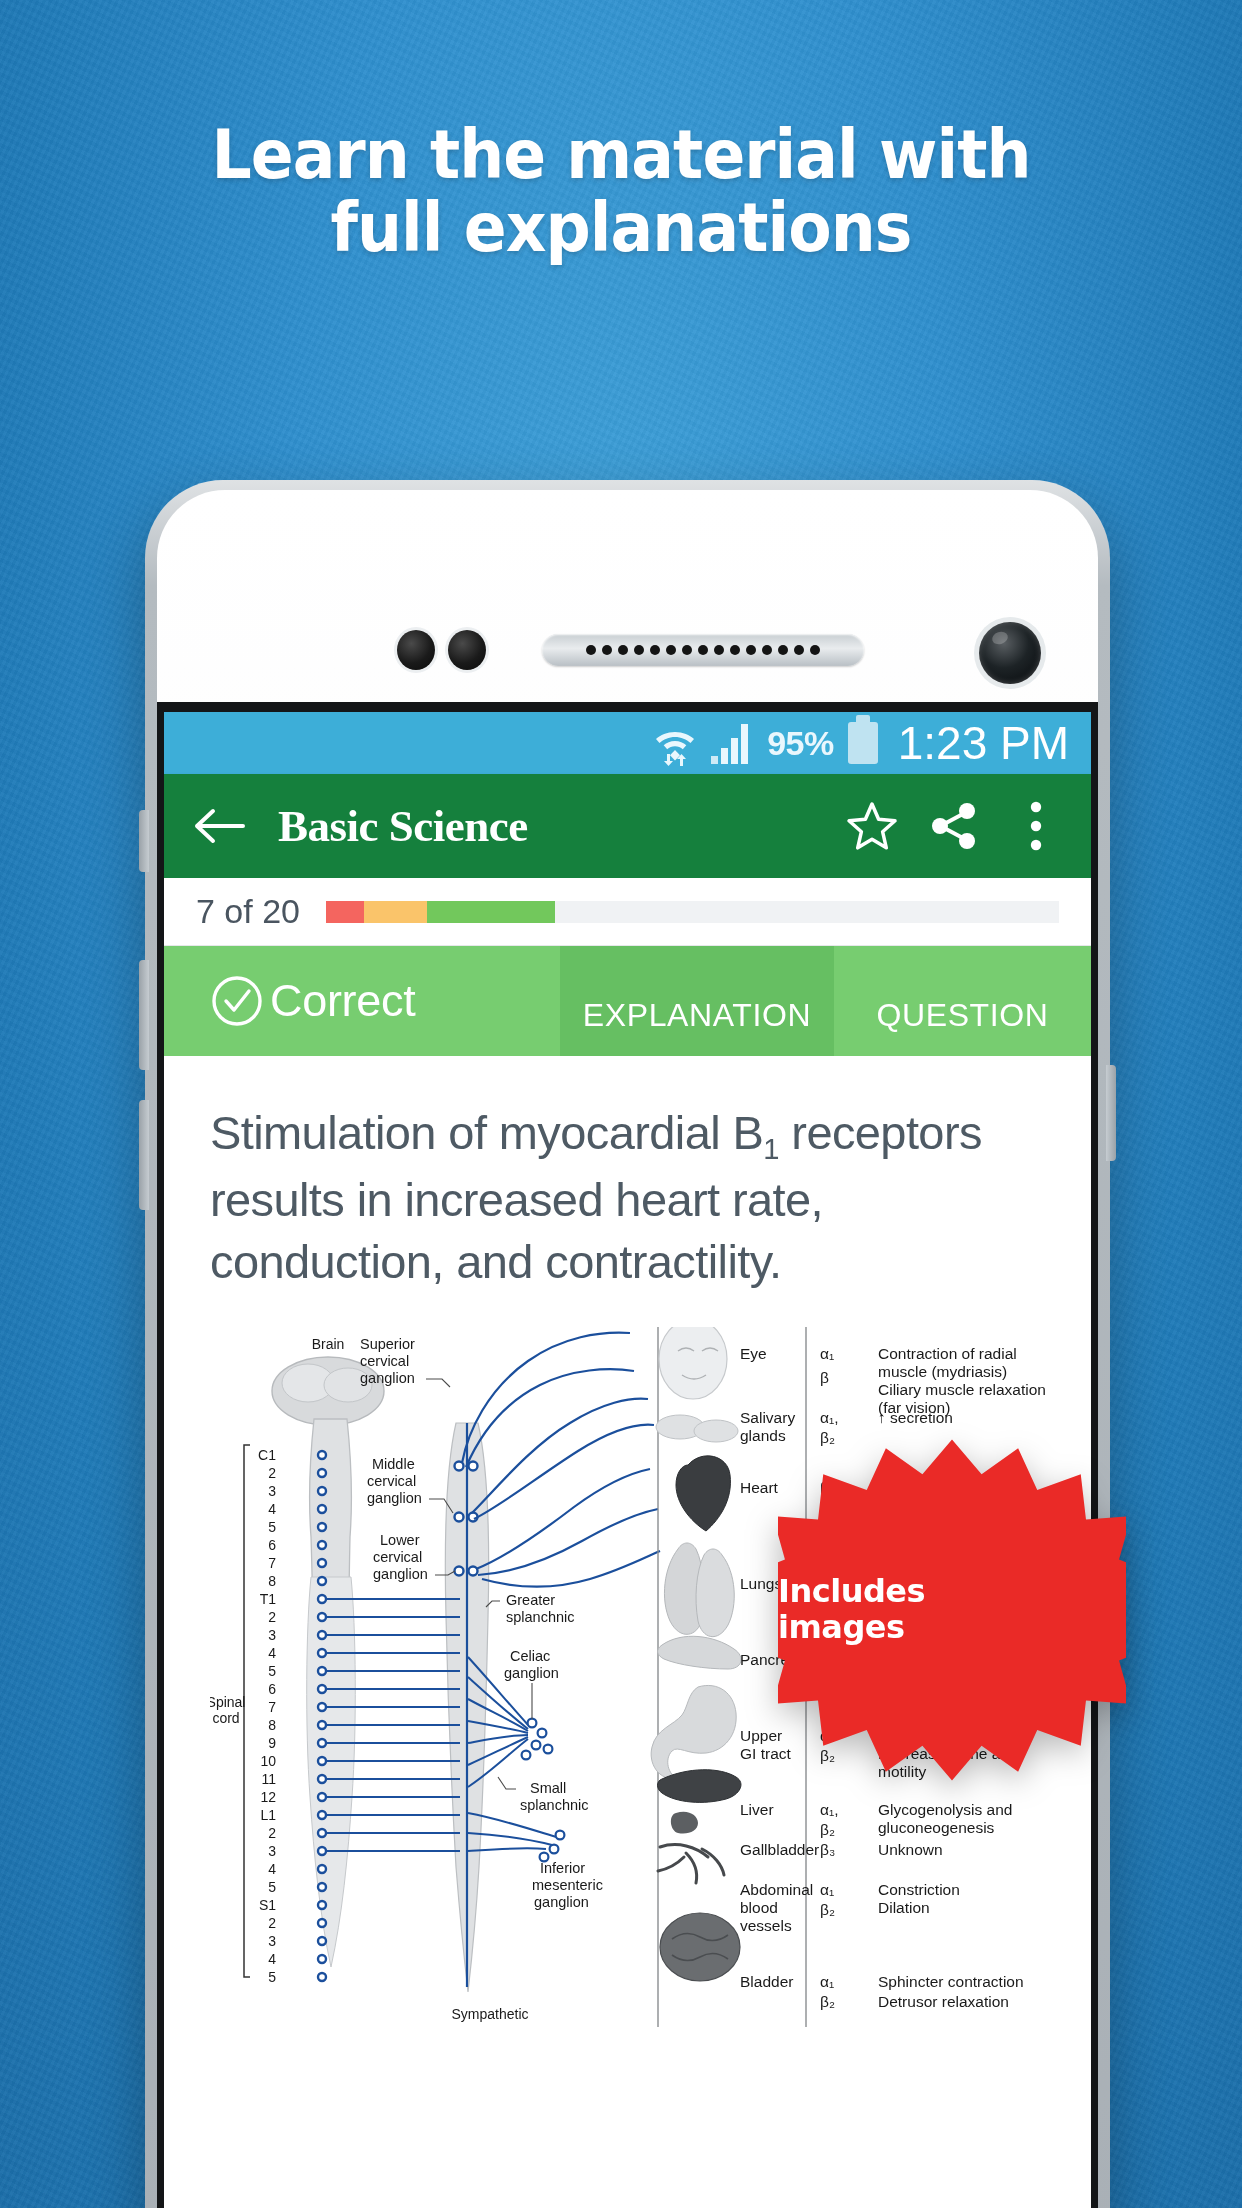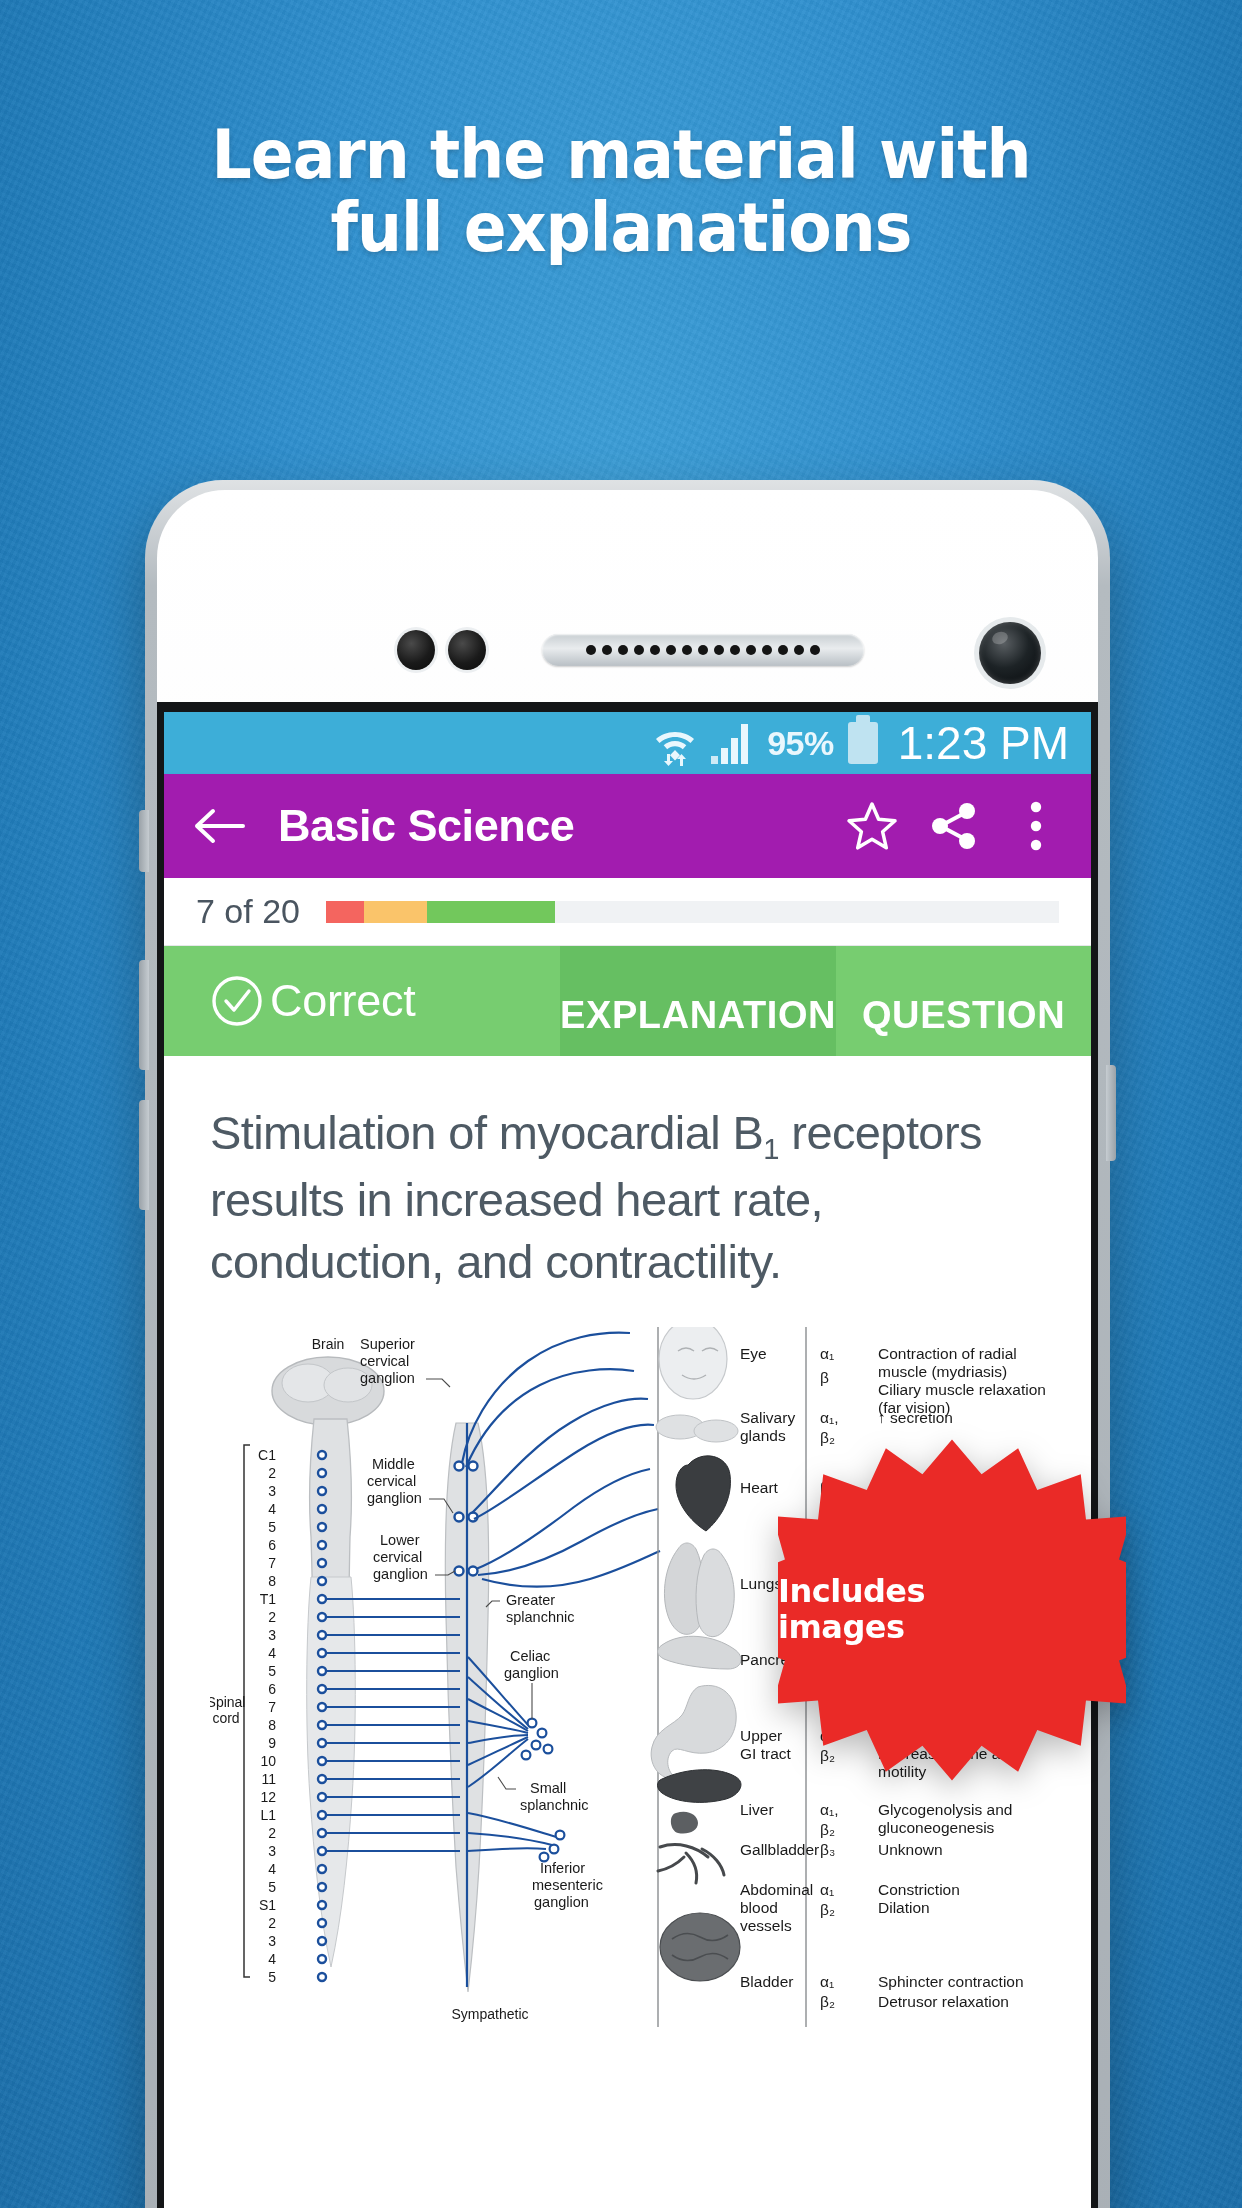--- a/index.html
+++ b/index.html
@@ -103,23 +103,24 @@
   .sb-time{ font-size:46px; font-weight:300; letter-spacing:0px; color:#ffffff; margin-left:6px; }
   .batt{
     width:30px; height:42px; border-radius:3px; background:#bfe3f1; position:relative;
   }
   .batt::before{
     content:""; position:absolute; top:-7px; left:8px; width:14px; height:7px;
     border-radius:2px 2px 0 0; background:#bfe3f1;
   }
 
   .appbar{
-    height:104px; background:#a21caf;
+    height:104px; background:#15803d;
     display:flex; align-items:center; padding:0 28px; gap:28px;
     box-shadow:0 2px 4px rgba(0,0,0,.12);
+    font-family:Liberation Serif, serif;
   }
   .appbar .title{
     flex:1; color:#ffffff; font-size:45px; font-weight:700; letter-spacing:-.5px;
     margin-left:4px;
   }
   .ab-icon{ width:54px; height:54px; display:flex; align-items:center; justify-content:center; }
 
   .progressrow{
     height:68px; background:#ffffff; display:flex; align-items:center;
     padding:0 32px; gap:26px; border-bottom:1px solid #e6e8ea;
@@ -132,21 +133,21 @@
 
   .tabs{ display:flex; height:110px; }
   .tab{
     display:flex; align-items:center; justify-content:center;
     color:#ffffff; position:relative;
   }
   .tab.status-tab{ background:#77cd70; flex:0 0 396px; gap:6px; padding-left:46px; justify-content:flex-start; }
   .tab.status-tab .lbl{ font-size:45px; font-weight:400; letter-spacing:-.3px; }
   .tab.t-explanation{ background:#66bf62; flex:0 0 274px; }
   .tab.t-question{ background:#77cd70; flex:1; }
-  .tab .tlbl{ font-size:38px; font-weight:700; letter-spacing:.6px;margin-top:28px; }
+  .tab .tlbl{ font-size:32px; font-weight:400; letter-spacing:.6px;margin-top:28px; }
 
   .content{ background:#ffffff; padding:46px 46px 0 46px; }
   .explain-text{
     font-size:47px; line-height:1.32; color:#4e5a64; font-weight:400; letter-spacing:-.6px;
   }
   .explain-text sub{ font-size:.62em; vertical-align:sub; }
 
   
   .diagram{
     position:relative; margin-top:34px; height:700px; overflow:hidden;

